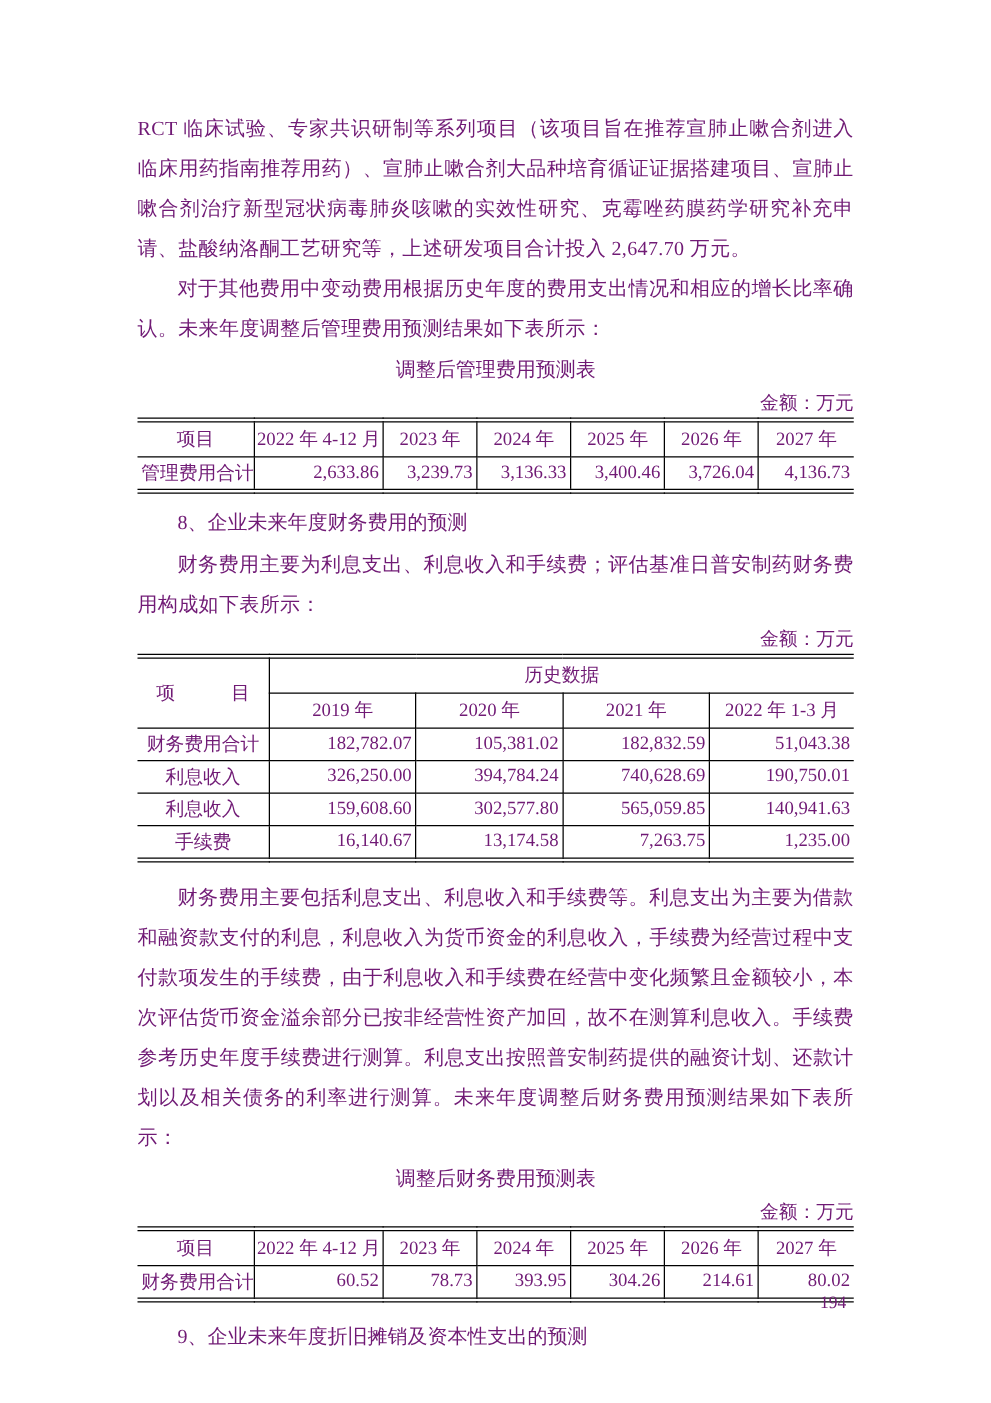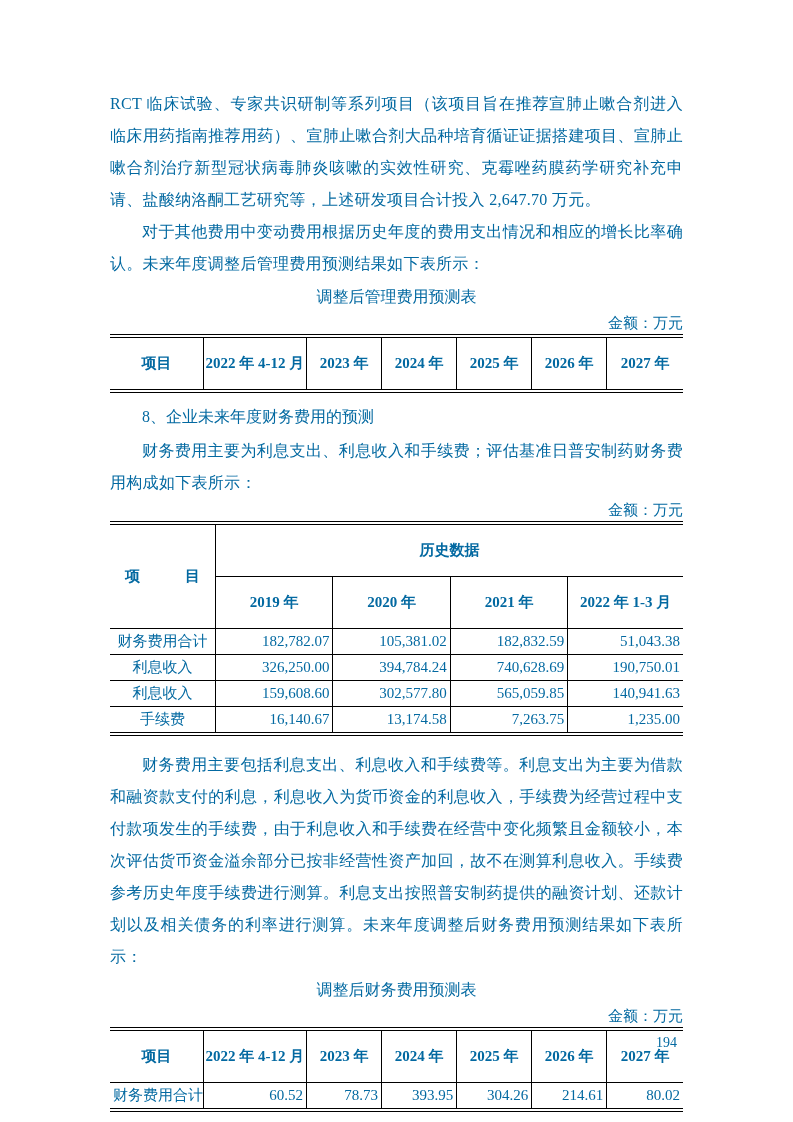--- a/index.html
+++ b/index.html
@@ -3,21 +3,21 @@
 <meta charset="utf-8">
 <style>
   * { box-sizing: border-box; }
   html, body { margin: 0; padding: 0; background: #ffffff; }
   .page {
     position: relative;
     width: 793px;
     height: 1122px;
     background: #ffffff;
     font-family: "Liberation Serif", "DejaVu Serif", serif;
-    color: #0369a1;
+    color: #701a75;
     overflow: hidden;
   }
   .content {
     position: absolute;
     left: 110px;
     top: 88px;
     width: 573px;
   }
   p.body-text {
     margin: 0;
@@ -53,23 +53,23 @@
     border-left: hidden;
     border-right: hidden;
     table-layout: fixed;
   }
   table.doc-table th, table.doc-table td {
     border: 1px solid #000;
     font-size: 15px;
     overflow: hidden;
   }
   table.doc-table th {
-    font-weight: bold;
+    font-weight: normal;
     text-align: center;
-    padding: 16px 1px;
+    padding: 4px 1px;
     white-space: nowrap;
   }
   table.doc-table td { padding: 3px 3px; }
   td.lbl { text-align: center; white-space: nowrap; }
   td.num { text-align: right; white-space: nowrap; }
   .hist-group-header { padding: 3px 1px; }
   .page-number {
     position: absolute;
     right: 116px;
     top: 1034px;
@@ -102,20 +102,29 @@
       </colgroup>
       <tbody>
           <tr>
         <th>项目</th>
         <th>2022 年 4-12 月</th>
         <th>2023 年</th>
         <th>2024 年</th>
         <th>2025 年</th>
         <th>2026 年</th>
         <th>2027 年</th>
+      </tr>
+      <tr>
+        <td class="lbl">管理费用合计</td>
+        <td class="num">2,633.86</td>
+        <td class="num">3,239.73</td>
+        <td class="num">3,136.33</td>
+        <td class="num">3,400.46</td>
+        <td class="num">3,726.04</td>
+        <td class="num">4,136.73</td>
       </tr>
     </tbody>
       </table>
 
     <div class="section-heading">8、企业未来年度财务费用的预测</div>
 
     <p class="body-text indent">财务费用主要为利息支出、利息收入和手续费；评估基准日普安制药财务费用构成如下表所示：</p>
 
     <div class="unit-label">金额：万元</div>
 

